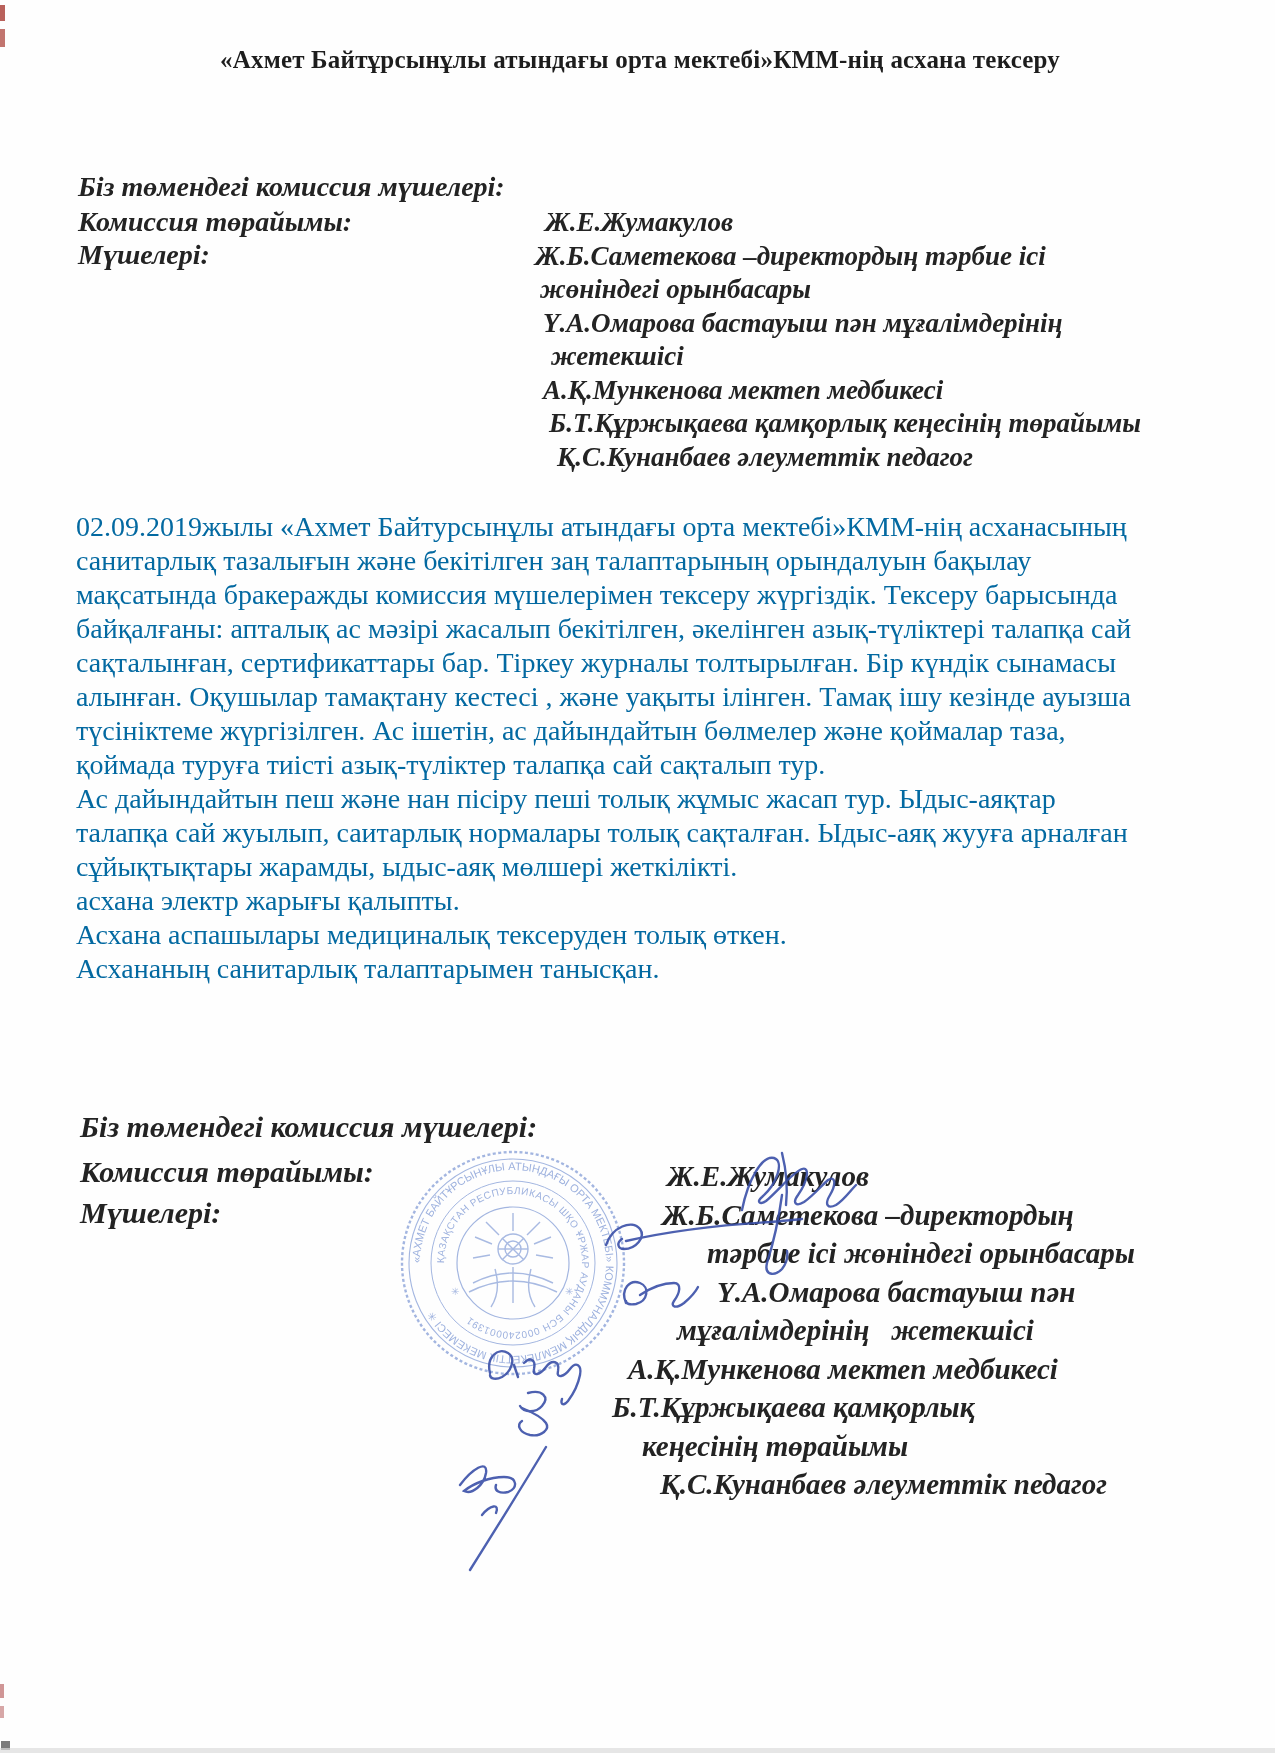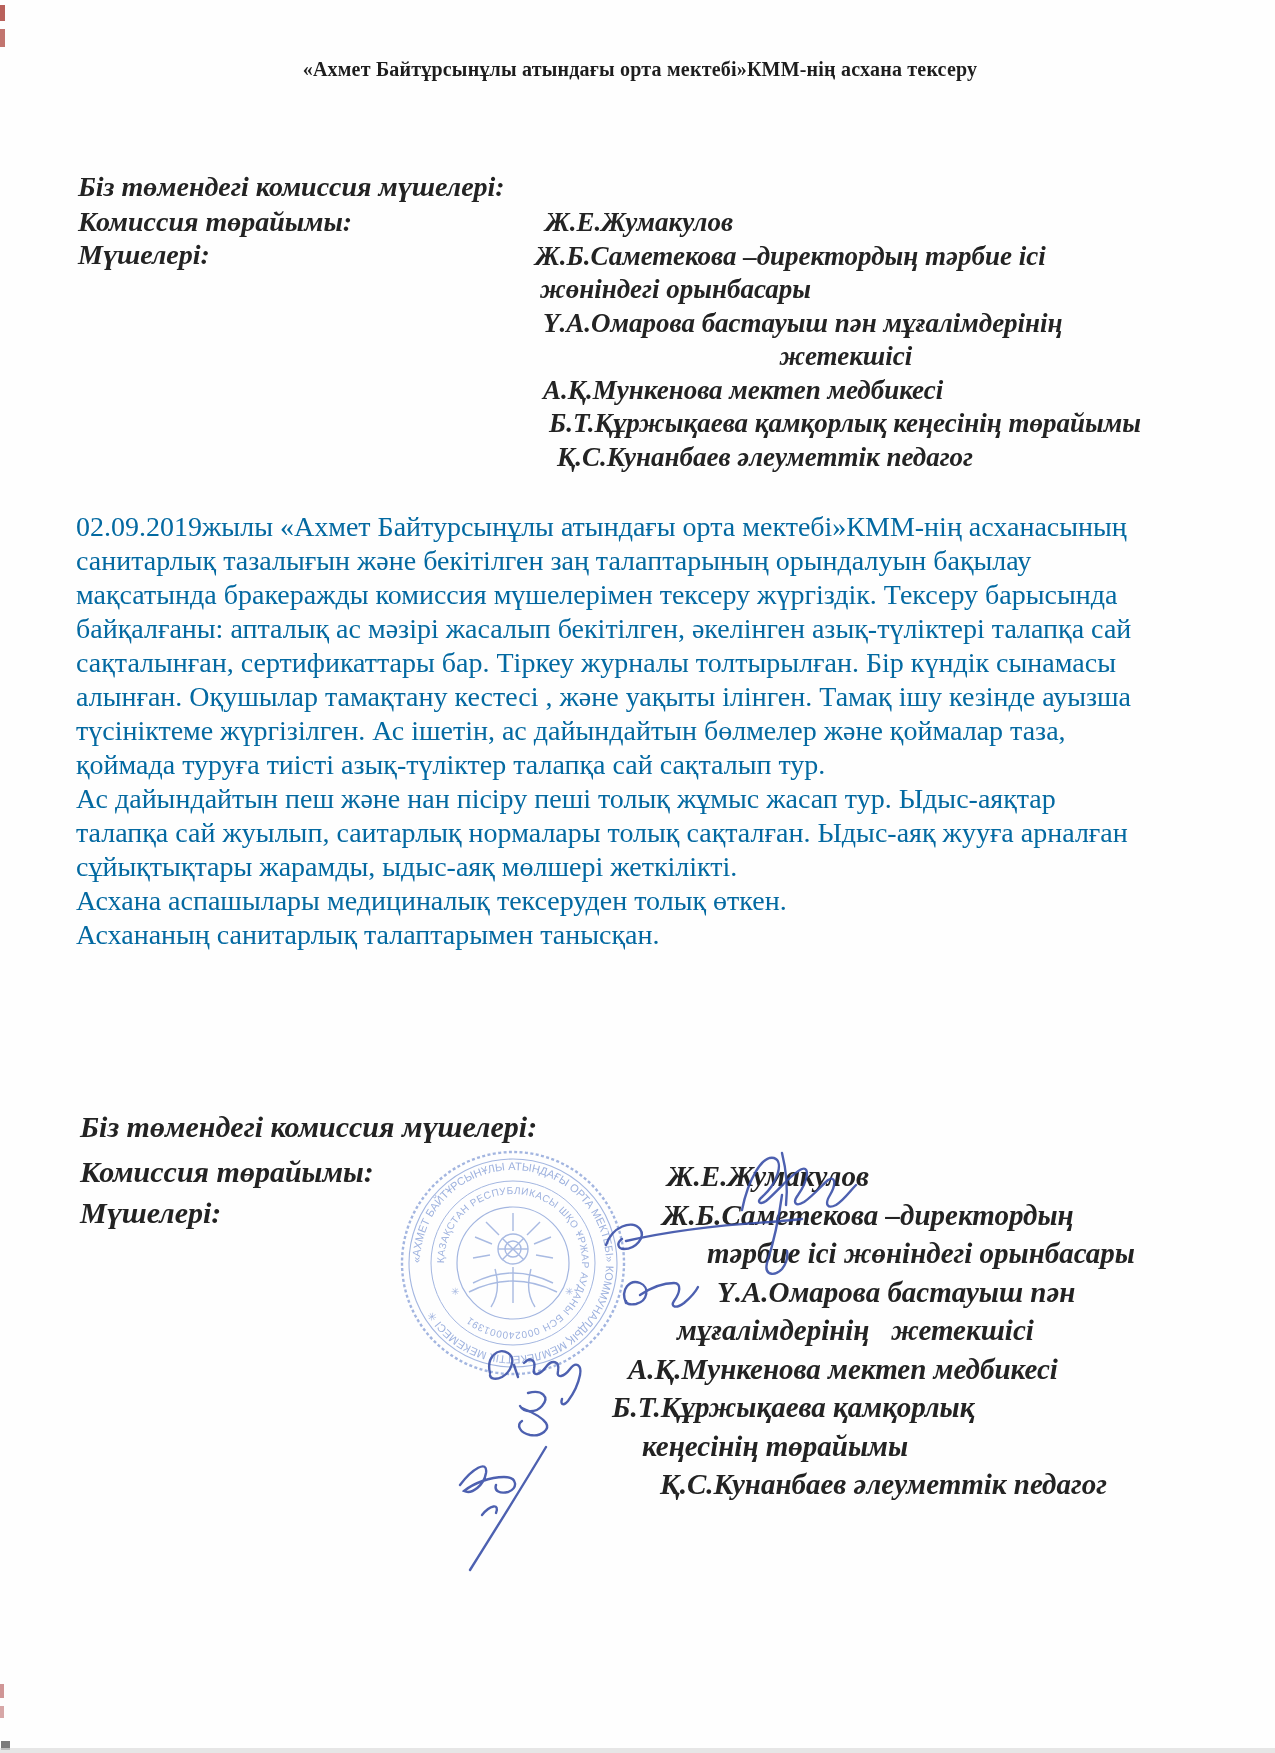--- a/index.html
+++ b/index.html
@@ -3,22 +3,22 @@
 <meta charset="utf-8">
 <style>
   * { box-sizing: border-box; }
   html, body { margin: 0; padding: 0; background: #e8e8e8; }
   .page {
     position: relative; width: 1275px; height: 1753px; margin: 0 auto;
     background: #fefefe; overflow: hidden;
     font-family: "Liberation Serif", serif; color: #262626;
   }
   .title-block {
-    position: absolute; left: 70px; top: 50px; width: 1140px;
-    text-align: center; font-weight: 700; font-size: 20px; line-height: 39px;
+    position: absolute; left: 70px; top: 40px; width: 1140px;
+    text-align: center; font-weight: 700; font-size: 25px; line-height: 39px;
     color: #1d1d1d; letter-spacing: 0.2px;
   }
   .bi { font-weight: 700; font-style: italic; color: #232323; }
   .top-heading        { position: absolute; left: 78px;  top: 171px;  font-size: 28px; }
   .top-label-chair    { position: absolute; left: 78px;  top: 206px;  font-size: 28px; }
   .top-label-members  { position: absolute; left: 78px;  top: 239px;  font-size: 28px; }
   .top-lines          { position: absolute; left: 535px; top: 206px;  font-size: 27px; }
   .top-lines .line    { height: 33.5px; line-height: 33.5px; white-space: pre; }
   .body-text {
     position: absolute; left: 76px; top: 510px; width: 1150px;
@@ -50,38 +50,39 @@
   </div>
 
   <div class="top-heading bi">Біз төмендегі комиссия мүшелері:</div>
   <div class="top-label-chair bi">Комиссия төрайымы:</div>
   <div class="top-label-members bi">Мүшелері:</div>
   <div class="top-lines bi">
       <div class="line" style="margin-left: 10px;">Ж.Е.Жумакулов</div>
       <div class="line">Ж.Б.Саметекова –директордың тәрбие ісі</div>
       <div class="line" style="margin-left: 5px;">жөніндегі орынбасары</div>
       <div class="line" style="margin-left: 8px;">Ү.А.Омарова бастауыш пән мұғалімдерінің</div>
-      <div class="line" style="margin-left: 16px; text-align: center;">жетекшісі</div>
+      <div class="line" style="margin-left: 16px;">жетекшісі</div>
       <div class="line" style="margin-left: 8px;">А.Қ.Мункенова мектеп медбикесі</div>
       <div class="line" style="margin-left: 14px;">Б.Т.Құржықаева қамқорлық кеңесінің төрайымы</div>
       <div class="line" style="margin-left: 22px;">Қ.С.Кунанбаев әлеуметтік педагог</div>
     </div>
 
   <div class="body-text">
       <div class="line">02.09.2019жылы «Ахмет Байтурсынұлы атындағы орта мектебі»КММ-нің асханасының</div>
       <div class="line">санитарлық тазалығын және бекітілген заң талаптарының орындалуын бақылау</div>
       <div class="line">мақсатында бракеражды комиссия мүшелерімен тексеру жүргіздік. Тексеру барысында</div>
       <div class="line">байқалғаны: апталық ас мәзірі жасалып бекітілген, әкелінген азық-түліктері талапқа сай</div>
       <div class="line">сақталынған, сертификаттары бар. Тіркеу журналы толтырылған. Бір күндік сынамасы</div>
       <div class="line">алынған. Оқушылар тамақтану кестесі , және уақыты ілінген. Тамақ ішу кезінде ауызша</div>
       <div class="line">түсініктеме жүргізілген. Ас ішетін, ас дайындайтын бөлмелер және қоймалар таза,</div>
       <div class="line">қоймада туруға тиісті азық-түліктер талапқа сай сақталып тур.</div>
       <div class="line">Ас дайындайтын пеш және нан пісіру пеші толық жұмыс жасап тур. Ыдыс-аяқтар</div>
       <div class="line">талапқа сай жуылып, саитарлық нормалары толық сақталған. Ыдыс-аяқ жууға арналған</div>
       <div class="line">сұйықтықтары жарамды, ыдыс-аяқ мөлшері жеткілікті.</div>
+      <div class="line">асхана электр жарығы қалыпты.</div>
       <div class="line">Асхана аспашылары медициналық тексеруден толық өткен.</div>
       <div class="line">Асхананың санитарлық талаптарымен танысқан.</div>
     </div>
 
   <div class="bottom-heading bi">Біз төмендегі комиссия мүшелері:</div>
   <div class="bottom-label-chair bi">Комиссия төрайымы:</div>
   <div class="bottom-label-members bi">Мүшелері:</div>
   <div class="bottom-lines bi">
       <div class="line" style="margin-left: 55px;">Ж.Е.Жумакулов</div>
       <div class="line" style="margin-left: 50px;">Ж.Б.Саметекова –директордың</div>

